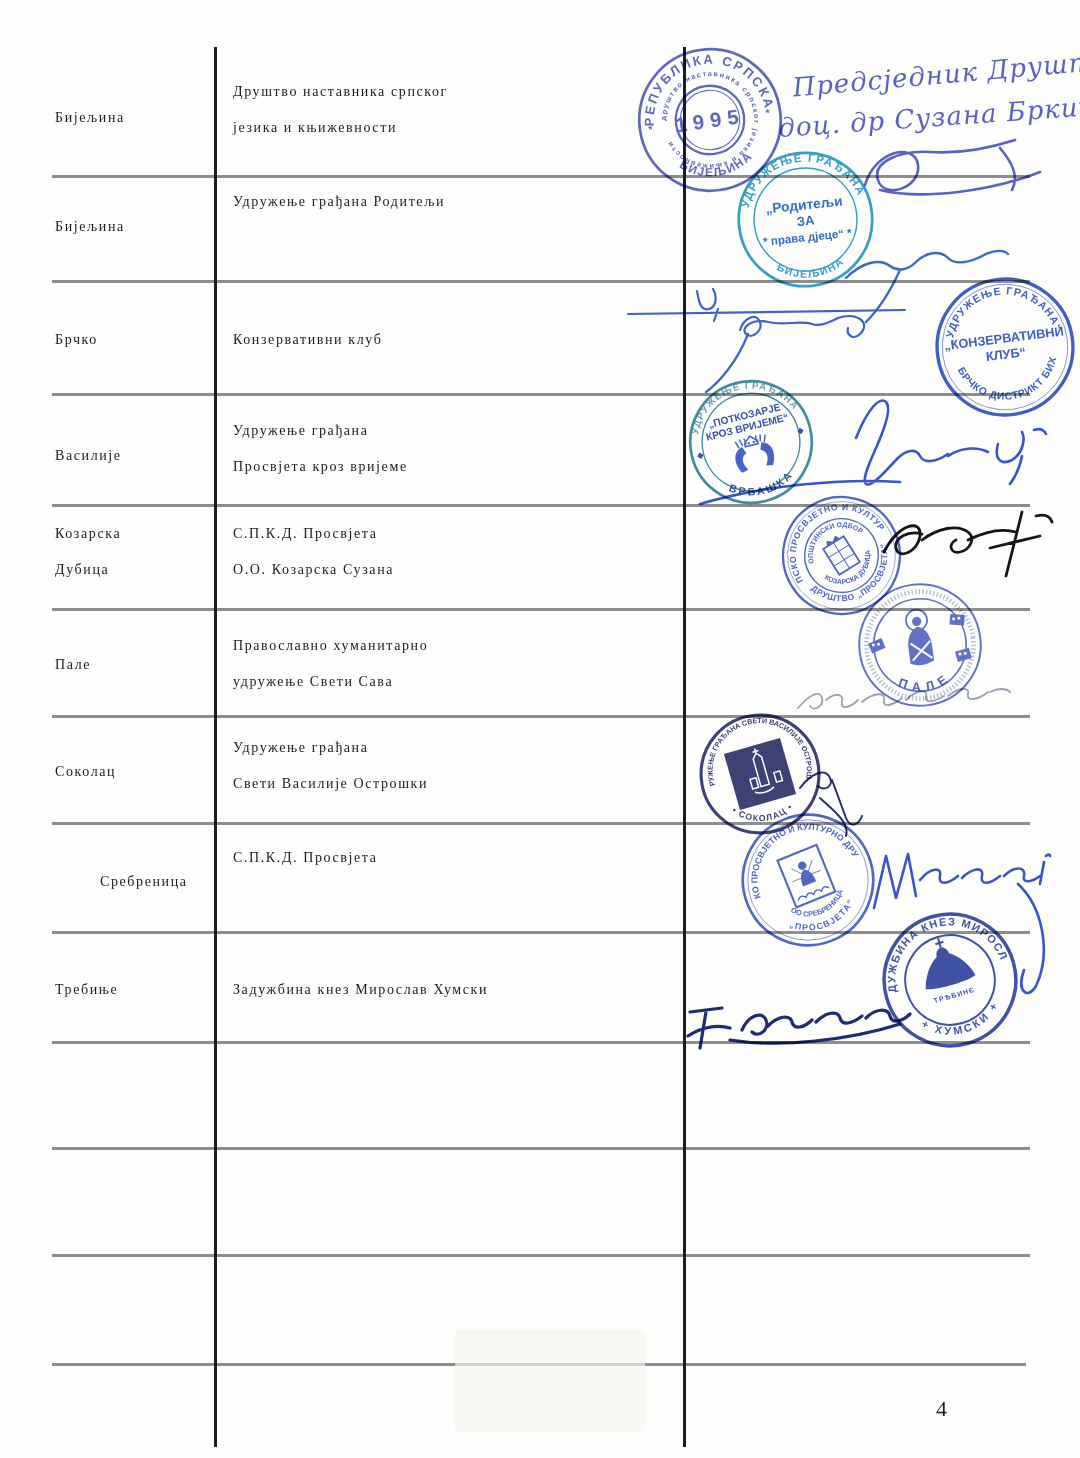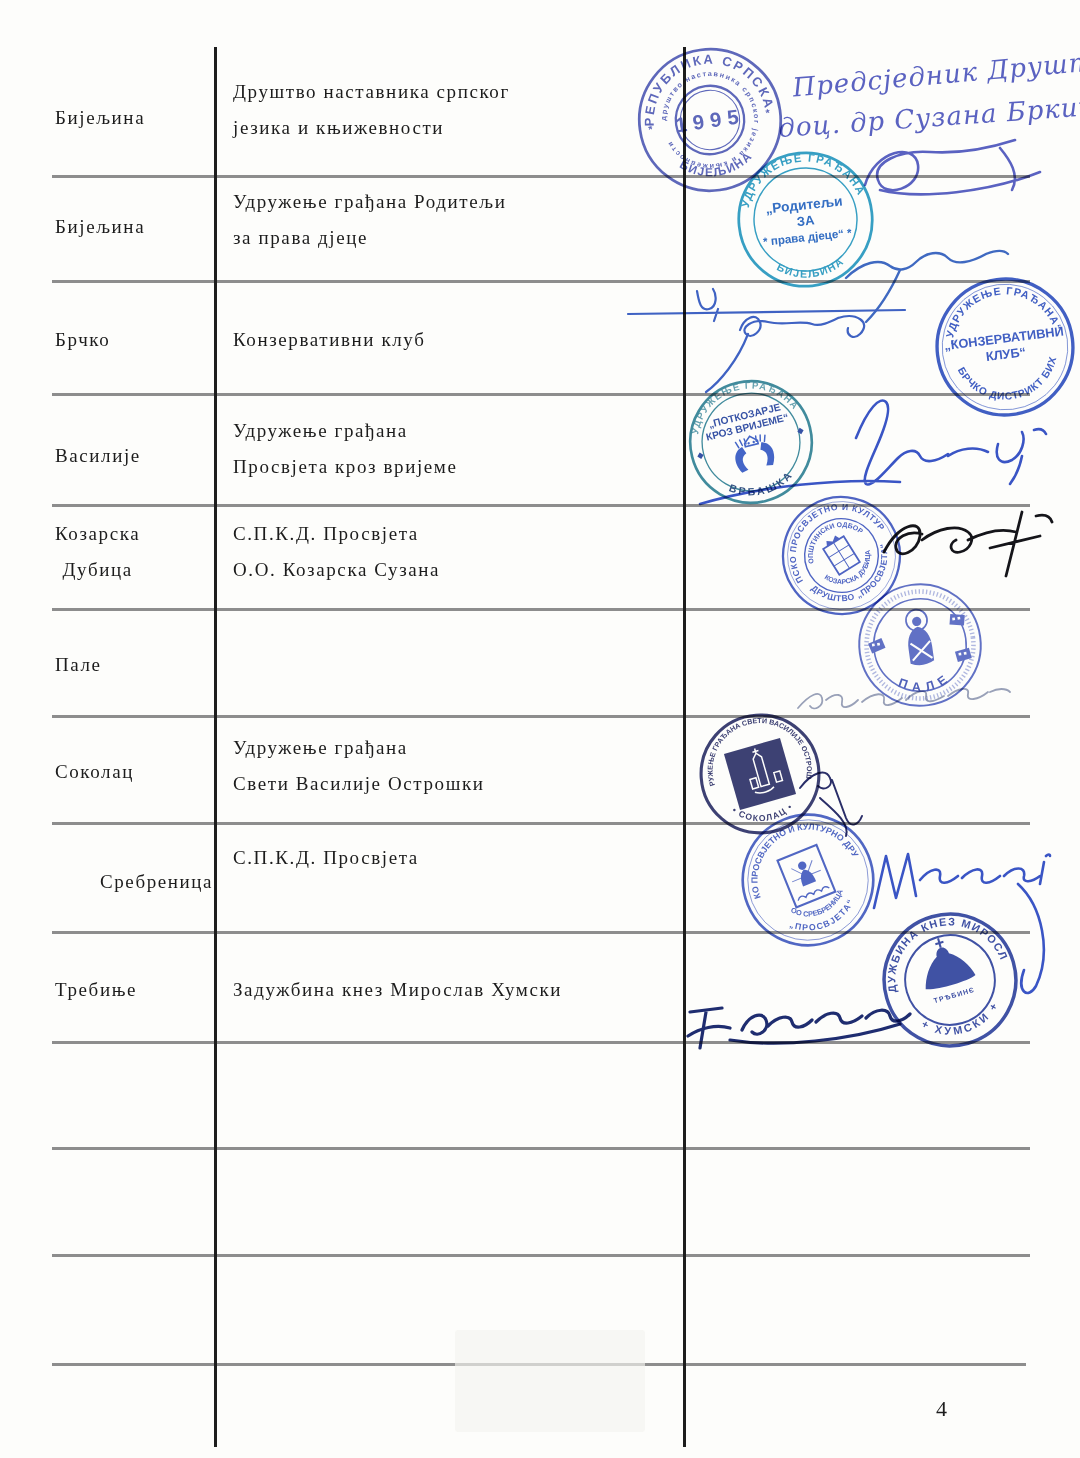--- a/index.html
+++ b/index.html
@@ -1,20 +1,20 @@
 <!DOCTYPE html>
 <html><head>
 <meta charset="utf-8">
 <style>
   html,body{margin:0;padding:0;background:#6e6e6e;}
   .page{position:relative;width:1080px;height:1458px;background:#fdfdfb;overflow:hidden;
         font-family:"Liberation Serif",serif;}
   .hline{position:absolute;height:3px;background:#8d8d8d;}
   .vline{position:absolute;width:3px;background:#1d1d1d;}
-  .cell{position:absolute;font-size:19px;letter-spacing:1.6px;color:#1c1c1c;
+  .cell{position:absolute;font-size:14px;letter-spacing:1.6px;color:#1c1c1c;
         line-height:36px;white-space:nowrap;}
   .hand{position:absolute;font-family:"DejaVu Serif",serif;font-style:italic;
         color:#5b63c4;font-size:26px;letter-spacing:1px;white-space:nowrap;
         mix-blend-mode:multiply;}
   .stamp{position:absolute;mix-blend-mode:multiply;opacity:.9;}
   .stamp text{font-family:"Liberation Sans",sans-serif;font-weight:bold;}
   .sigs{position:absolute;left:0;top:0;mix-blend-mode:multiply;pointer-events:none;}
   .pagenum{position:absolute;left:936px;top:1396px;font-size:22px;color:#1d1d1d;}
   .artifact{position:absolute;left:455px;top:1330px;width:190px;height:102px;
             background:#f5f4ef;opacity:.65;border-radius:3px;}
@@ -45,49 +45,52 @@
   <div class="cell" style="left:233px;top:74px;">
       <div>Друштво наставника српског</div>
       <div>језика и књижевности</div>
     </div>
 
   <div class="cell" style="left:55px;top:209px;">
       <div>Бијељина</div>
     </div>
   <div class="cell" style="left:233px;top:184px;">
       <div>Удружење грађана Родитељи</div>
-      <div>за права дјеце</div>
     </div>
 
   <div class="cell" style="left:55px;top:322px;">
       <div>Брчко</div>
     </div>
   <div class="cell" style="left:233px;top:322px;text-align:center;">
       <div>Конзервативни клуб</div>
     </div>
 
   <div class="cell" style="left:55px;top:438px;">
       <div>Василије</div>
     </div>
   <div class="cell" style="left:233px;top:413px;">
       <div>Удружење грађана</div>
       <div>Просвјета кроз вријеме</div>
     </div>
 
-  <div class="cell" style="left:55px;top:516px;text-align:center;">
+  <div class="cell" style="left:55px;top:516px;">
       <div>Козарска</div>
       <div>Дубица</div>
     </div>
   <div class="cell" style="left:233px;top:516px;">
       <div>С.П.К.Д. Просвјета</div>
       <div>О.О. Козарска Сузана</div>
     </div>
 
   <div class="cell" style="left:55px;top:647px;">
       <div>Пале</div>
+    </div>
+  <div class="cell" style="left:233px;top:628px;">
+      <div>Православно хуманитарно</div>
+      <div>удружење Свети Сава</div>
     </div>
 
   <div class="cell" style="left:55px;top:754px;">
       <div>Соколац</div>
     </div>
   <div class="cell" style="left:233px;top:730px;">
       <div>Удружење грађана</div>
       <div>Свети Василије Острошки</div>
     </div>
 

